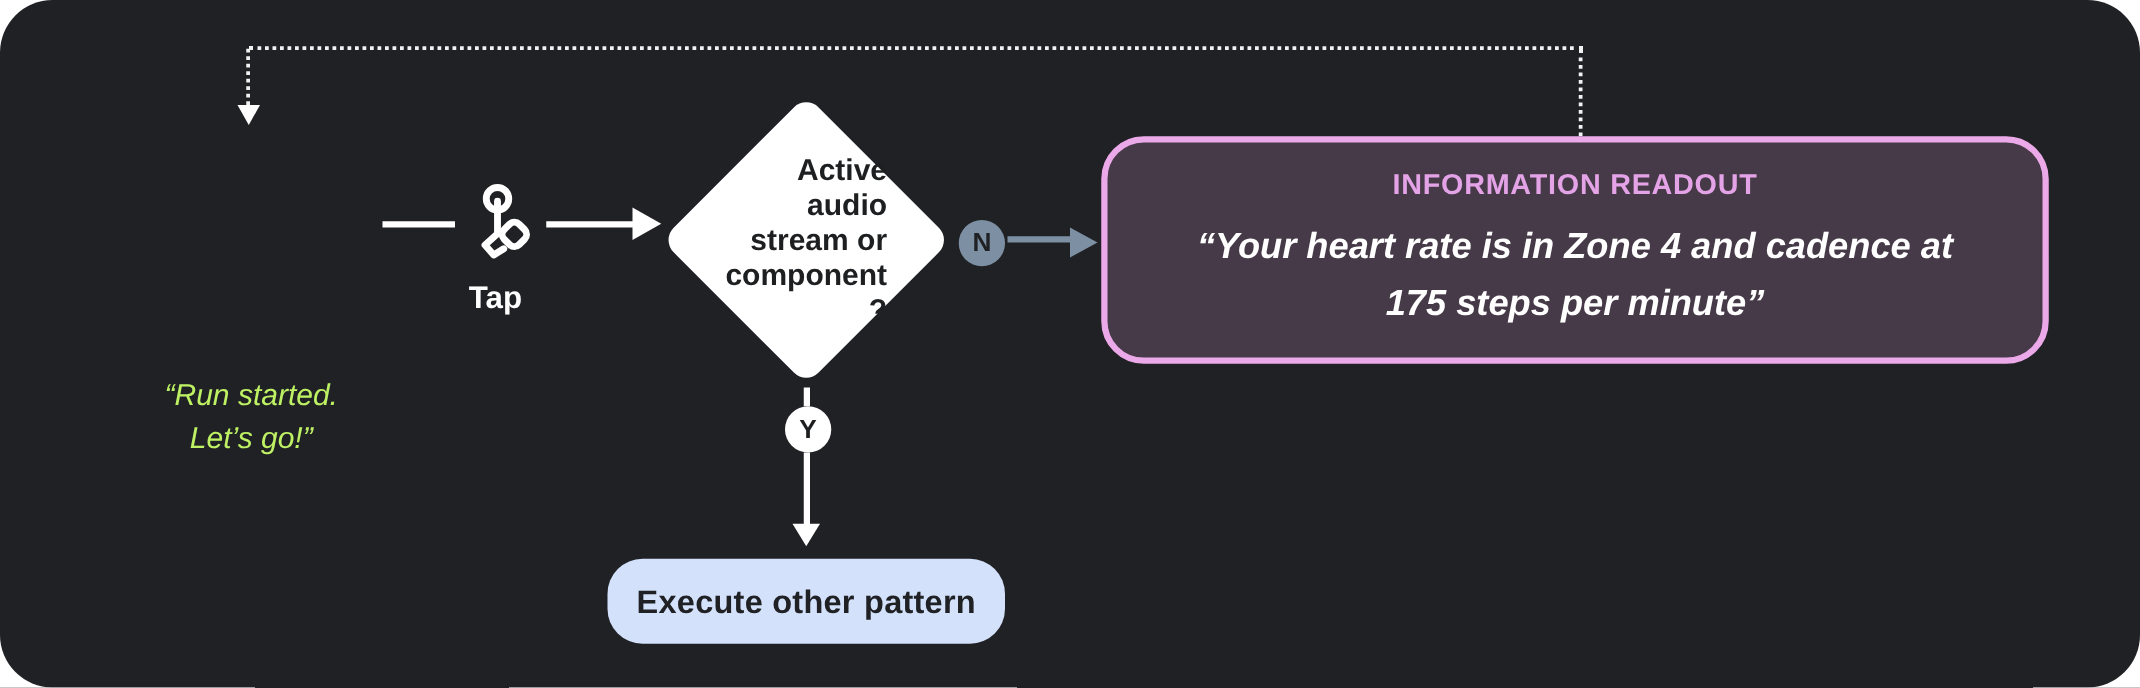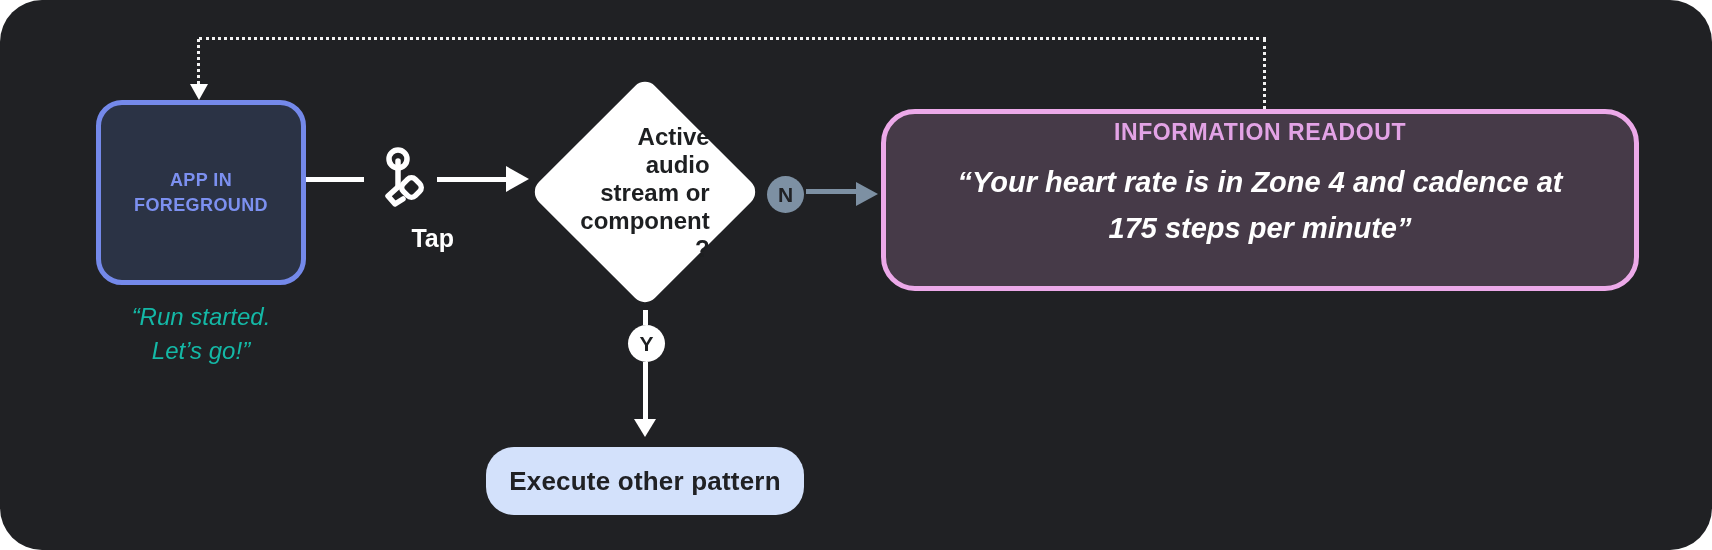--- a/index.html
+++ b/index.html
@@ -7,44 +7,44 @@
   .panel{position:absolute;left:0;top:0;width:1712px;height:550px;background:#202124;border-radius:42px;overflow:hidden;}
 
   
   .app-box{position:absolute;left:96px;top:100px;width:200px;height:175px;
     background:#2B3345;border:5px solid #7489EA;border-radius:26px;
     display:flex;align-items:center;justify-content:center;}
   .app-box .label{color:#7C90F0;font-size:18px;font-weight:bold;text-align:center;
     letter-spacing:.4px;line-height:1.35;white-space:pre-line;}
 
   .caption{position:absolute;left:66px;top:300px;width:270px;text-align:center;
-    color:#14b8a6;font-style:italic;font-size:24px;line-height:1.4;white-space:pre-line;}
+    color:#bef264;font-style:italic;font-size:24px;line-height:1.4;white-space:pre-line;}
 
   .diamond{position:absolute;left:563px;top:110px;width:164px;height:164px;
     background:#ffffff;border-radius:14px;transform:rotate(45deg);}
   .diamond-text{position:absolute;left:545px;top:110px;width:200px;height:166px;
     display:flex;align-items:center;justify-content:center;text-align:right;
     color:#1d1f21;font-size:24px;font-weight:bold;line-height:1.17;white-space:pre-line;}
 
   .pill{position:absolute;left:486px;top:447px;width:318px;height:68px;border-radius:28px;
     background:#D3E1FB;display:flex;align-items:center;justify-content:center;}
   .pill .label{color:#202124;font-size:26px;font-weight:bold;letter-spacing:.2px;}
 
   .readout{position:absolute;left:881px;top:109px;width:748px;height:172px;
     background:#463A48;border:5px solid #ECA9E9;border-radius:34px;text-align:center;}
-  .readout .title{margin-top:5px;color:#E3A3E6;font-size:23px;font-weight:bold;letter-spacing:.6px;}
+  .readout .title{margin-top:20px;color:#E3A3E6;font-size:23px;font-weight:bold;letter-spacing:.6px;}
   .readout .quote{margin-top:13px;color:#ffffff;font-size:29px;font-weight:bold;font-style:italic;
     line-height:1.6;white-space:pre-line;}
 
   .badge{position:absolute;width:37px;height:37px;border-radius:50%;
     display:flex;align-items:center;justify-content:center;font-weight:bold;font-size:21px;}
   .badge-y{left:628px;top:325px;background:#ffffff;color:#1d1f21;}
   .badge-n{left:767px;top:176px;background:#7D90A3;color:#202124;}
 
-  .tap-label{position:absolute;left:390px;top:224px;width:64px;text-align:right;
+  .tap-label{position:absolute;left:375px;top:224px;width:64px;text-align:left;
     color:#ffffff;font-size:25px;font-weight:bold;}
   .tap-icon{position:absolute;left:372px;top:146px;}
 
   
   .line-h{position:absolute;height:5px;background:#ffffff;}
   .line-v{position:absolute;width:5px;background:#ffffff;}
   .arr-right-white{position:absolute;width:0;height:0;
     border-top:13px solid transparent;border-bottom:13px solid transparent;border-left:23px solid #ffffff;}
   .arr-down-white{position:absolute;width:0;height:0;
     border-left:11px solid transparent;border-right:11px solid transparent;border-top:18px solid #ffffff;}
@@ -59,24 +59,20 @@
 </head>
 <body>
 
 <div class="panel">
 
   <div class="dot-h" style="left:199px;top:37px;width:1067px;"></div>
   <div class="dot-v" style="left:197px;top:39px;height:45px;"></div>
   <div class="dot-v" style="left:1263px;top:39px;height:70px;"></div>
   <div class="arr-down-small" style="left:190px;top:84px;"></div>
 
-  <div class="app-box">
-    <div class="label">APP IN
-FOREGROUND</div>
-  </div>
   <div class="caption">“Run started.
 Let’s go!”</div>
 
   <div class="line-h" style="left:306px;top:177px;width:58px;"></div>
 
   <svg class="tap-icon" width="58" height="66" viewBox="0 0 58 66">
     <g fill="none" stroke="#ffffff" stroke-width="5.5" stroke-linecap="round" stroke-linejoin="round">
       <circle cx="26" cy="13" r="9"></circle>
       <path d="M26 15 L26 41"></path>
       <path d="M26 41 L16 50 L23 58 L31 53"></path>

